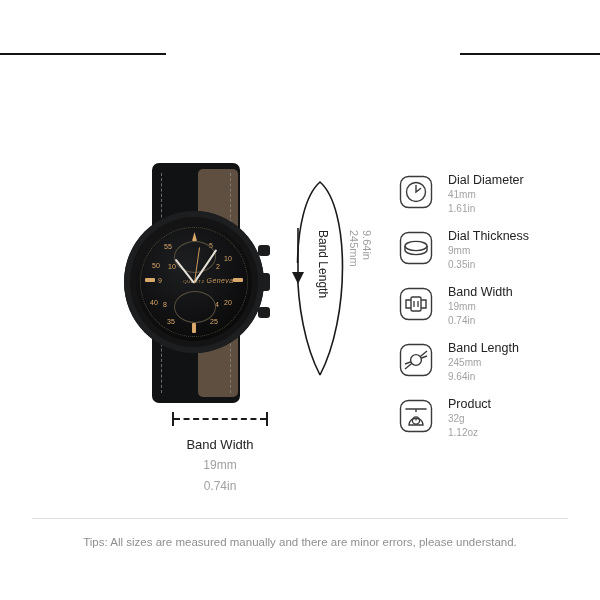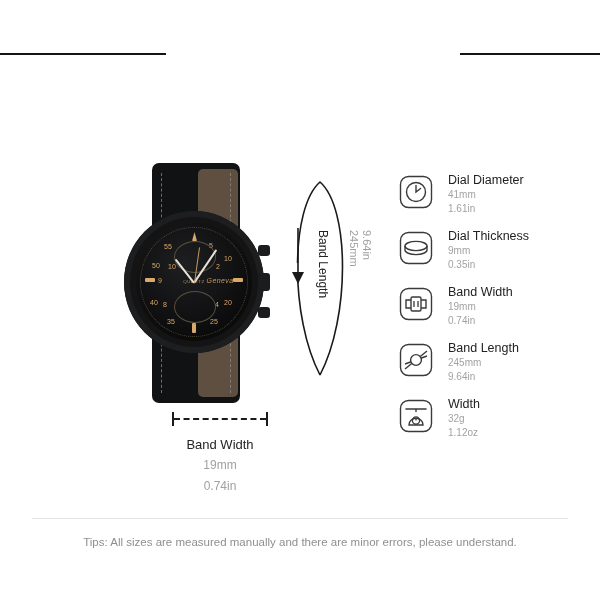--- a/index.html
+++ b/index.html
@@ -405,21 +405,21 @@
       <svg viewBox="0 0 36 36" width="36" height="36">
         <rect x="2.5" y="2.5" width="31" height="31" rx="8" fill="none" stroke="#3a3a3a" stroke-width="1.4"></rect>
         <path d="M8 11 L28 11" stroke="#3a3a3a" stroke-width="1.6" stroke-linecap="round"></path>
         <path d="M18 11 L18 14" stroke="#3a3a3a" stroke-width="1.4"></path>
         <path d="M11 27 C11 18, 25 18, 25 27 Z" fill="none" stroke="#3a3a3a" stroke-width="1.4"></path>
         <circle cx="18" cy="22.5" r="3.6" fill="none" stroke="#3a3a3a" stroke-width="1.3"></circle>
         <path d="M18 20.4 L18 22.5" stroke="#3a3a3a" stroke-width="1.2"></path>
       </svg>
     </div>
     <div class="spec-text">
-      <div class="spec-name">Width</div>
+      <div class="spec-name">Product</div>
       <div class="spec-val">32g</div>
       <div class="spec-val">1.12oz</div>
     </div>
   </div>
 
 </div>
 
 <div class="footer-rule"></div>
 <div class="footer-tip">Tips: All sizes are measured manually and there are minor errors, please understand.</div>
 

